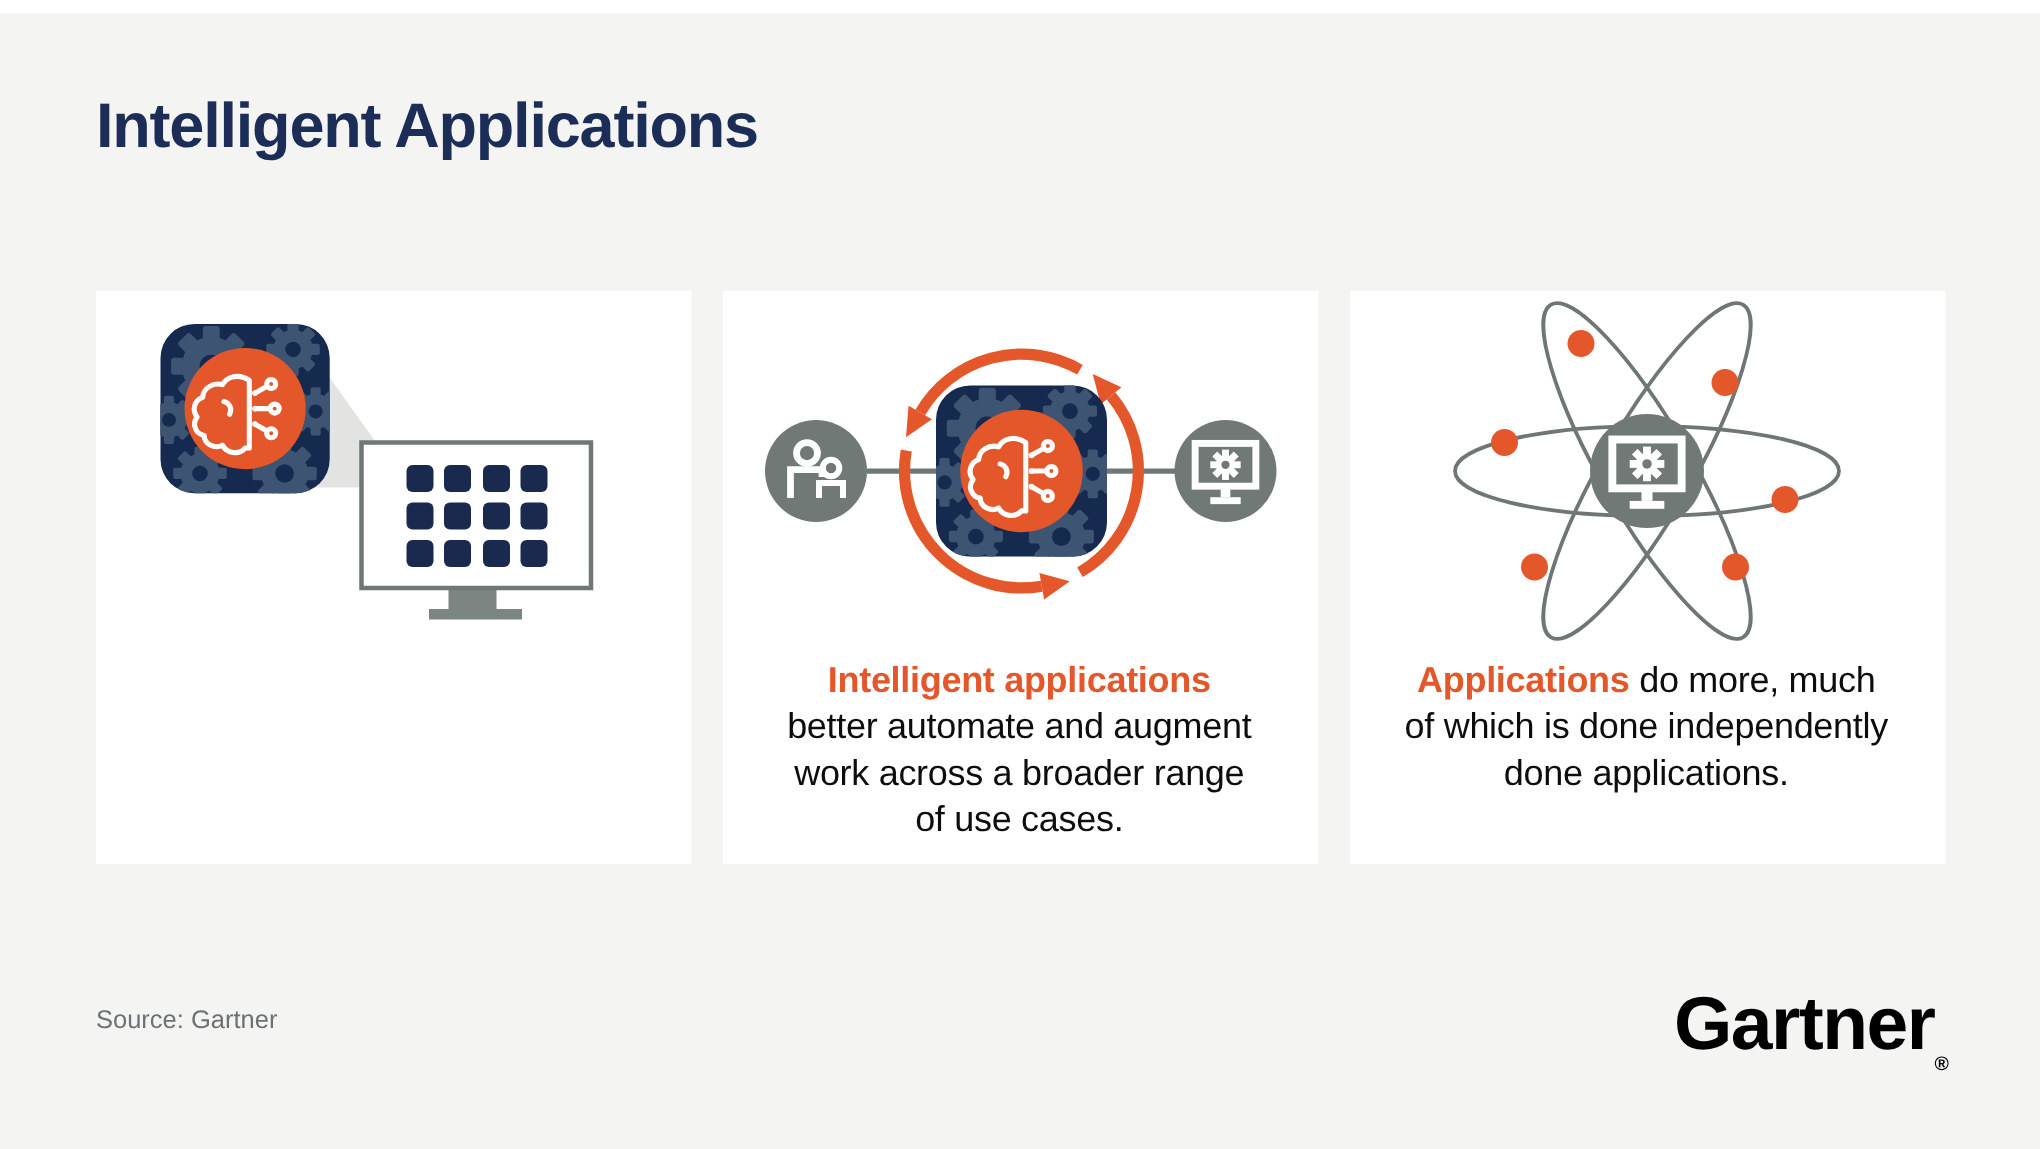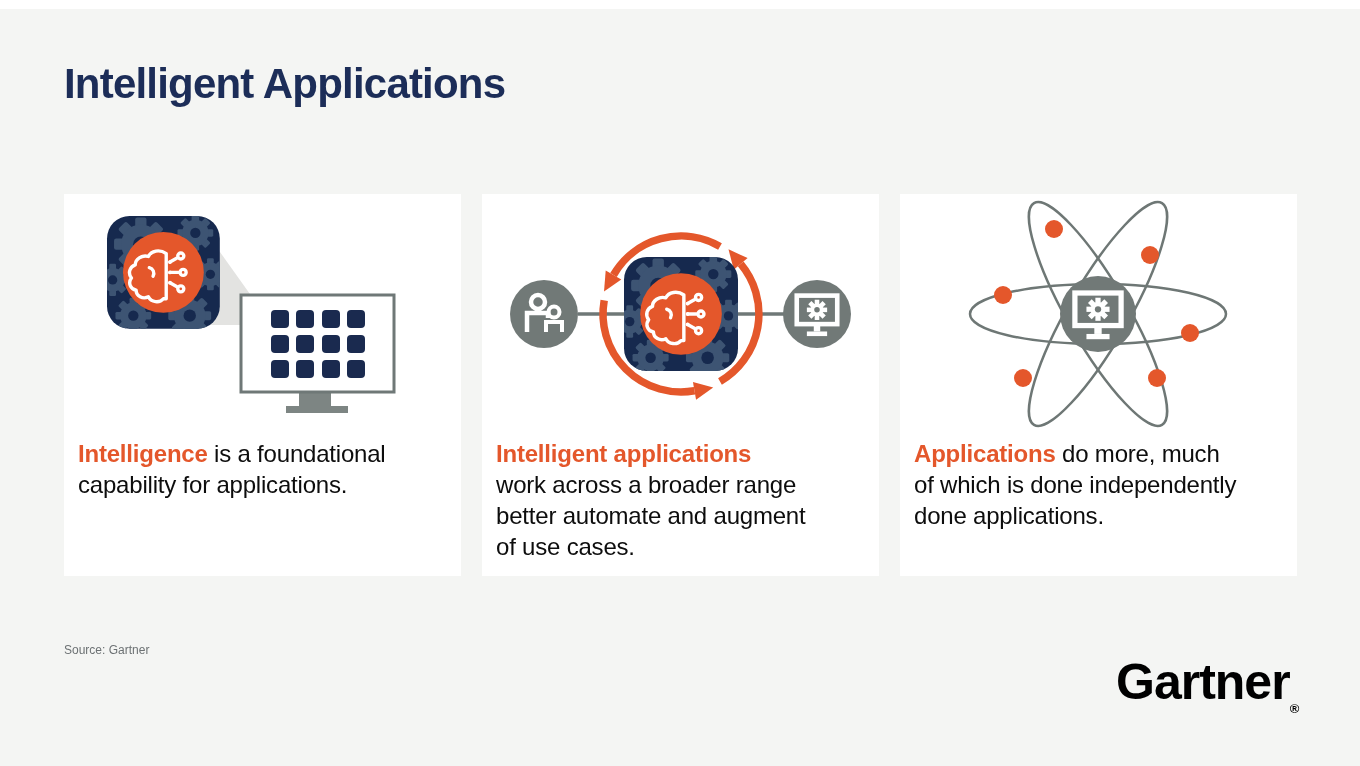--- a/index.html
+++ b/index.html
@@ -1,35 +1,36 @@
 <!DOCTYPE html>
 <html><head>
 <meta charset="utf-8">
 <style>
   html,body{margin:0;padding:0;}
   .canvas{
     position:relative;width:1360px;height:766px;overflow:hidden;
     background:#F4F5F3;
     font-family:"Liberation Sans","DejaVu Sans",sans-serif;
+    text-align:center;
   }
   .top-strip{position:absolute;top:0;left:0;width:100%;height:9px;background:#FFFFFF;}
   .page-title{
     position:absolute;left:64px;top:60px;margin:0;
     font-size:42px;font-weight:bold;color:#1C2D58;letter-spacing:-0.8px;
   }
   .cards{position:absolute;left:64px;top:194px;display:flex;gap:21px;}
   .card{width:397px;height:382px;background:#FFFFFF;}
   .card-art{display:block;width:397px;height:241px;}
   .card-text{
     margin:0;padding:3px 16px 0 14px;
     font-size:24px;line-height:31px;color:#0D0D0D;letter-spacing:-0.2px;
   }
   .lead{color:#E4572B;font-weight:bold;}
   .tline{display:block;}
-  .footer{position:absolute;left:64px;top:642px;font-size:12px;line-height:17.5px;color:#6C7173;}
+  .footer{position:absolute;left:64px;top:671px;font-size:17px;line-height:17.5px;color:#6C7173;}
   .brand{
     position:absolute;left:1116px;top:653px;
     font-size:50px;font-weight:bold;color:#000000;letter-spacing:-1px;white-space:nowrap;
   }
   .brand .reg{font-size:13px;font-weight:bold;position:relative;top:14px;letter-spacing:0;}
 </style>
 </head>
 <body>
 
 <div class="canvas">
@@ -122,24 +123,20 @@
             <rect x="207" y="166" width="18" height="18" rx="4"></rect>
               <rect x="232" y="166" width="18" height="18" rx="4"></rect>
               <rect x="258" y="166" width="18" height="18" rx="4"></rect>
               <rect x="283" y="166" width="18" height="18" rx="4"></rect>
           </g>
         </g>
         <g transform="translate(43,22) scale(0.94)">
             <use href="#appicon"></use>
           </g>
       </svg>
-      <p class="card-text">
-        <span class="lead">Intelligence</span><span> is a foundational</span>
-        <span class="tline">capability for applications.</span>
-      </p>
     </div>
 
     <div class="card">
       <svg class="card-art" viewBox="0 0 397 241">
         <g stroke="#6F7877" stroke-width="3.5">
           <line x1="96" y1="120" x2="146" y2="120"></line>
           <line x1="252" y1="120" x2="302" y2="120"></line>
         </g>
         <circle cx="62" cy="120" r="34" fill="#717977"></circle>
         <g transform="translate(62,121)" stroke="#FFFFFF" fill="none">
@@ -161,22 +158,22 @@
           <polygon points="0,-9 19,0 0,9" transform="translate(131.5,81) rotate(120)"></polygon>
           <polygon points="0,-9 19,0 0,9" transform="translate(212.5,196.8) rotate(-10)"></polygon>
           <polygon points="0,-9 19,0 0,9" transform="translate(258.7,69.9) rotate(-130)"></polygon>
         </g>
         <g transform="translate(142,63) scale(0.95)">
             <use href="#appicon"></use>
           </g>
       </svg>
       <p class="card-text">
         <span class="lead">Intelligent applications</span><span></span>
+        <span class="tline">better automate and augment</span>
         <span class="tline">work across a broader range</span>
-        <span class="tline">better automate and augment</span>
         <span class="tline">of use cases.</span>
       </p>
     </div>
 
     <div class="card">
       <svg class="card-art" viewBox="0 0 397 241">
         <g fill="none" stroke="#6E7775" stroke-width="2.5">
           <ellipse cx="198" cy="120" rx="128" ry="30"></ellipse>
           <ellipse cx="198" cy="120" rx="128" ry="30" transform="rotate(60 198 120)"></ellipse>
           <ellipse cx="198" cy="120" rx="128" ry="30" transform="rotate(-60 198 120)"></ellipse>

